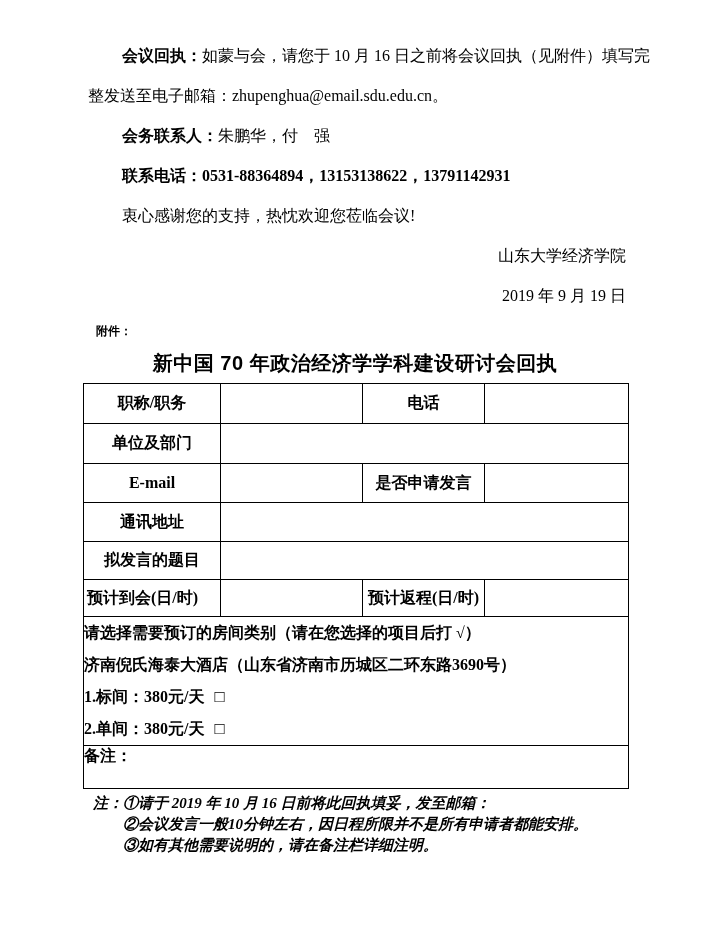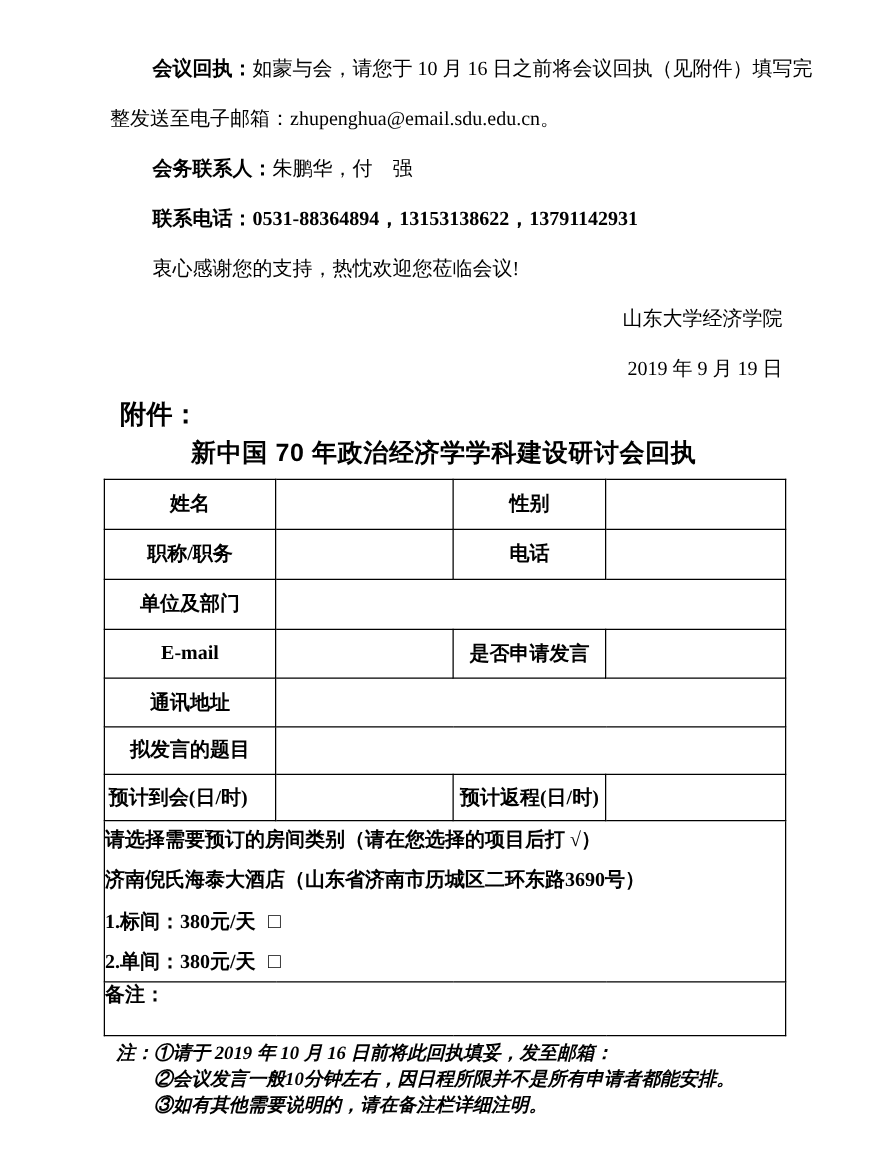--- a/index.html
+++ b/index.html
@@ -14,21 +14,21 @@
   
   .intro { padding:36px 84px 0 88px; font-size:16px; }
   .intro p { margin:0; height:40px; line-height:40px; white-space:nowrap; }
   .indent { text-indent:34px; }
   .right { text-align:right; margin-right:-16px; }
   .blabel { font-weight:bold; }
   .bold-line { font-weight:bold;font-family:Liberation Serif, serif; }
 
   .attachment {
     margin:2px 0 0; padding-left:96px;
-    font-size:21px; font-weight:bold;
+    font-size:12px; font-weight:bold;
     height:26px; line-height:26px;
   }
   .form-title {
     margin:4px 0 0; text-align:center;
     font-size:20px; font-weight:bold;
     height:30px; line-height:30px;
     font-family:"Liberation Sans","DejaVu Sans",sans-serif;
     letter-spacing:0.5px;
   }
 
@@ -80,26 +80,20 @@
   <h1 class="form-title">新中国 70 年政治经济学学科建设研讨会回执</h1>
 
   <table class="reg">
     <colgroup>
       <col style="width:137px">
         <col style="width:142px">
         <col style="width:122px">
         <col style="width:144px">
     </colgroup>
     <tbody>
-        <tr class="h40">
-      <td class="lbl">姓名</td>
-      <td></td>
-      <td class="lbl">性别</td>
-      <td></td>
-    </tr>
     <tr class="h40">
       <td class="lbl">职称/职务</td>
       <td></td>
       <td class="lbl">电话</td>
       <td></td>
     </tr>
     <tr class="h40">
       <td class="lbl">单位及部门</td>
       <td colspan="3"></td>
     </tr>

